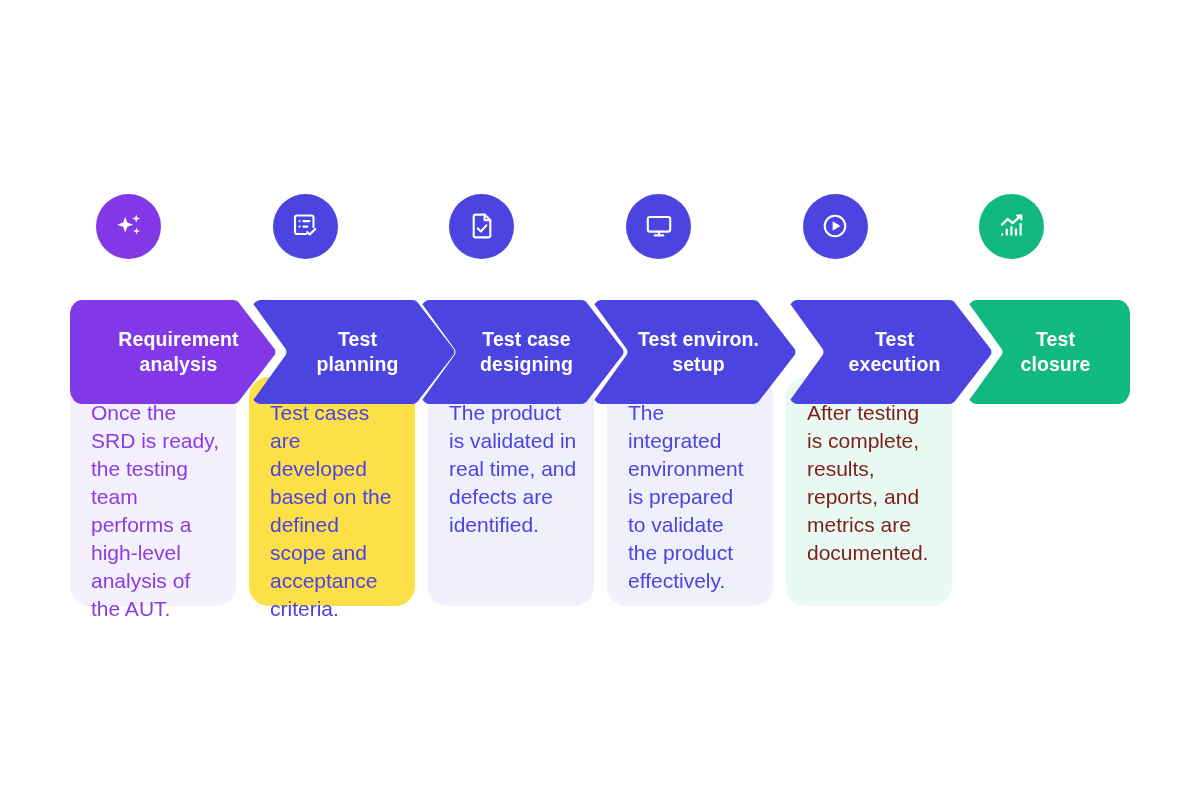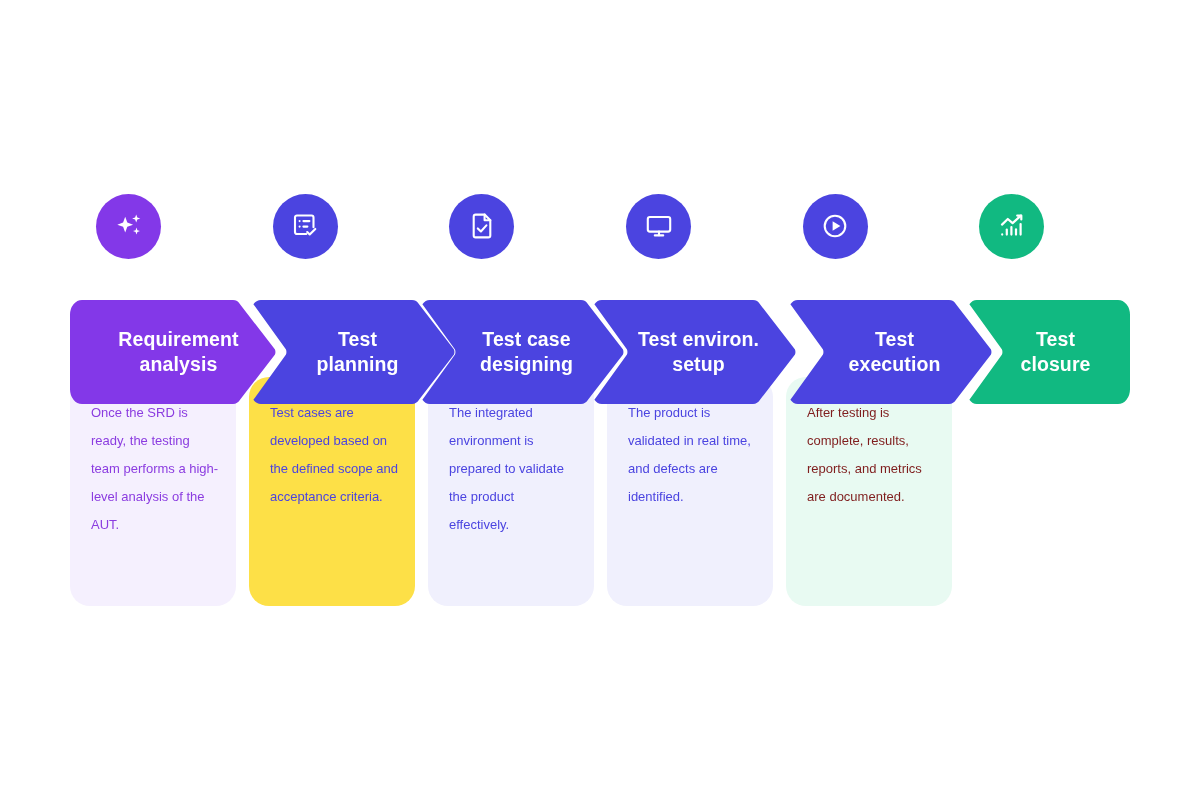--- a/index.html
+++ b/index.html
@@ -114,21 +114,21 @@
     height: 229px;
     display: flex;
     gap: 13px;
   }
 
   .desc-card {
     width: 166px;
     height: 229px;
     border-radius: 20px;
     padding: 22px 17px 18px 21px;
-    font-size: 13px;
+    font-size: 21px;
     line-height: 28px;
     font-weight: 500;
   }
 
   .desc-card .desc-text { white-space: normal; }
 </style>
 </head>
 <body>
 
 <div id="stage">
@@ -284,25 +284,25 @@
     <div class="desc-card" style="background:#f5f0fe;color:#8b3ce0">
       <div class="desc-text">Once the SRD is ready, the testing team performs a high-level analysis of the AUT.</div>
     </div>
 
 
     <div class="desc-card" style="background:#fde047;color:#4b44e0">
       <div class="desc-text">Test cases are developed based on the defined scope and acceptance criteria.</div>
     </div>
 
     <div class="desc-card" style="background:#f0f0fd;color:#4b44e0">
+      <div class="desc-text">The product is validated in real time, and defects are identified.</div>
+    </div>
+
+    <div class="desc-card" style="background:#f0f0fd;color:#4b44e0">
       <div class="desc-text">The integrated environment is prepared to validate the product effectively.</div>
-    </div>
-
-    <div class="desc-card" style="background:#f0f0fd;color:#4b44e0">
-      <div class="desc-text">The product is validated in real time, and defects are identified.</div>
     </div>
 
     <div class="desc-card" style="background:#e8faf2;color:#7f1d1d">
       <div class="desc-text">After testing is complete, results, reports, and metrics are documented.</div>
     </div>
 
   </div>
 
 </div>
 

